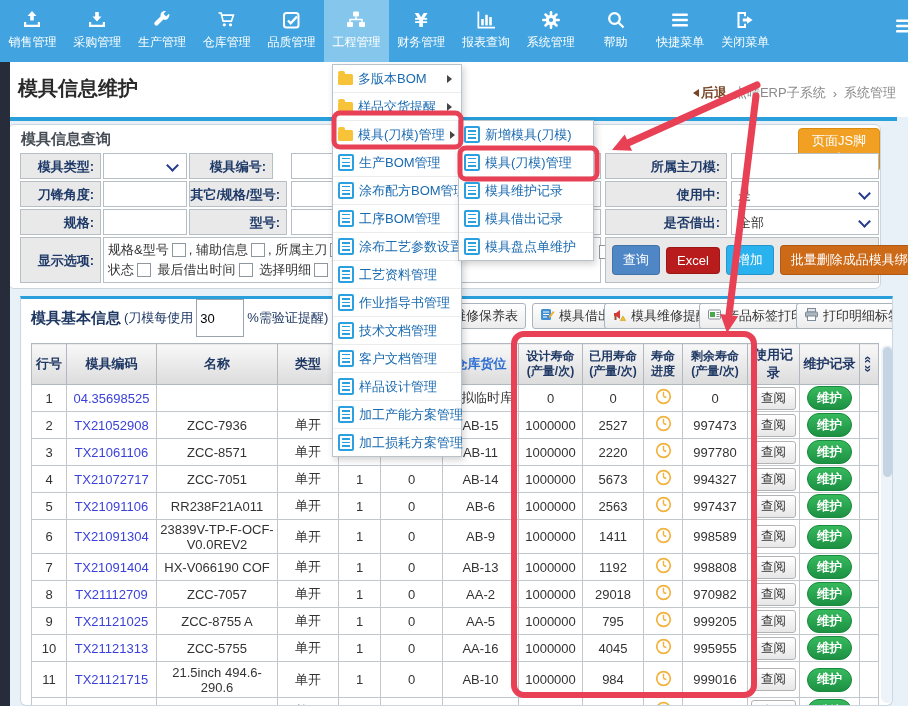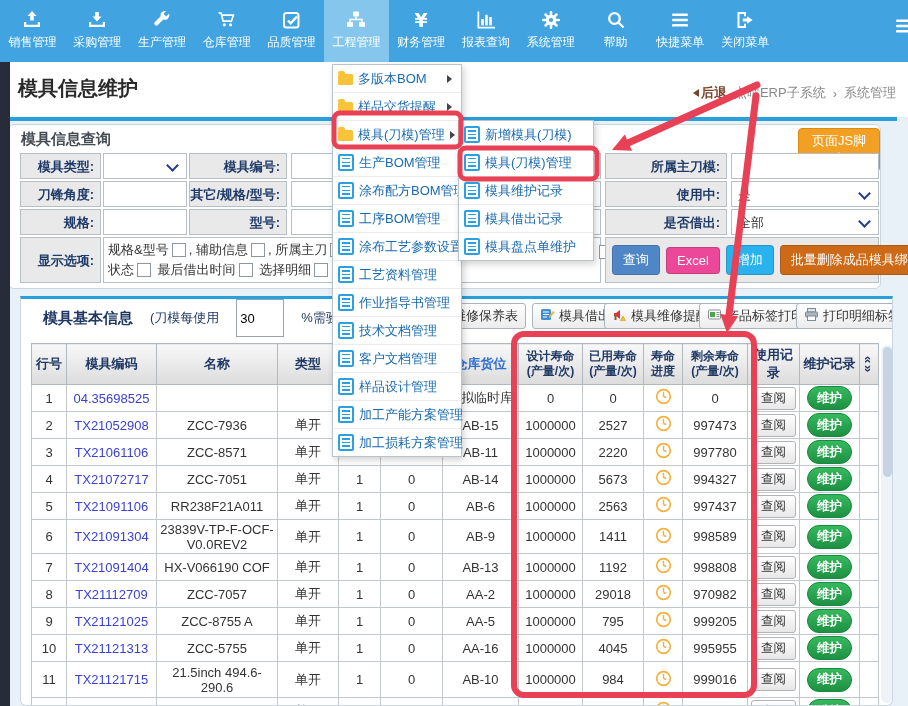--- a/index.html
+++ b/index.html
@@ -39,21 +39,21 @@
         transform:rotate(45deg);position:absolute;right:9px;top:7px}
   .row4{height:46px !important}
   #optcell{padding:2px 4px;overflow:visible}
   .optline{display:flex;align-items:center;font-size:13px;color:#333;height:20px;position:relative;white-space:nowrap}
   .cb{width:12px;height:12px;border:1px solid #8f979e;background:#fff;display:inline-block;margin:0 3px;flex:none;cursor:pointer}
   .opt-tail{position:absolute;right:-20px;top:3px;display:flex;align-items:center}
   #btncell{background:#e9e9e9;display:flex;align-items:center;gap:6px;padding-left:6px}
   .qbtn{color:#fff;border:1px solid rgba(0,0,0,.15);border-radius:4px;padding:5px 10px;font-size:13px;cursor:pointer;white-space:nowrap}
   
   #panel2{left:20px;top:296px;width:873px;height:410px;border-top:3px solid #29a0dc;border-radius:0 0 6px 6px;overflow:hidden}
-  #toolbar{position:absolute;left:22px;top:6px;height:26px;display:flex;align-items:center;gap:17px;font-size:13px;color:#1f3864}
+  #toolbar{position:absolute;left:10px;top:6px;height:26px;display:flex;align-items:center;gap:3px;font-size:13px;color:#1f3864}
   .tb-head{font-weight:bold;font-size:15px}
   #pct-input{width:40px;height:20px;border:1px solid #9aa4ad;font-size:13px;padding:8px 3px}
   #tb-iconbtn{width:25px;height:24px;border:1px solid #6db3e0;border-radius:3px;background:#fff;margin-left:4px;
               display:flex;align-items:center;justify-content:center;cursor:pointer}
   .tbtn{position:absolute;top:4px;height:26px;display:flex;align-items:center;gap:4px;background:linear-gradient(#fff,#ececec);
         border:1px solid #aab4bd;border-radius:3px;padding:0 7px;font-size:13px;color:#333;cursor:pointer;white-space:nowrap;box-sizing:border-box}
   #dtable{position:absolute;left:10px;top:44px;border-collapse:collapse;table-layout:fixed;width:847px}
   #dtable th{background:linear-gradient(#f8f8f8,#dcdcdc);border:1px solid #b2b8bf;font-size:13px;color:#1f3864;padding:2px 1px;font-weight:bold}
   #dtable th.small{font-size:12px;line-height:15px}
   #dtable th.loc{color:#2e6fd0}
@@ -227,21 +227,21 @@
 <div id="rule"></div>
 <div id="leftstrip"></div>
 
 <section class="panel" id="panel1">
   <div id="q-heading">模具信息查询</div>
   <button id="jsbtn">页面JS脚本</button>
   <div id="qform">
 
     <div class="fcell lab" style="left:0;top:0;width:81px">模具类型:</div>
     <div class="fcell fld sel" style="left:83px;top:0;width:84px"><span></span><i class="chev"></i></div>
-    <div class="fcell lab" style="left:169px;top:0;width:98px">模具编号:</div>
+    <div class="fcell lab" style="left:169px;top:0;width:84px">模具编号:</div>
     <div class="fcell fld" style="left:271px;top:0;width:310px"><input value="" style=""></div>
     <div class="fcell lab" style="left:585px;top:0;width:122px">所属主刀模:</div>
     <div class="fcell fld" style="left:711px;top:0;width:148px"><input value="" style=""></div>
 
     <div class="fcell lab" style="left:0;top:28px;width:81px">刀锋角度:</div>
     <div class="fcell fld" style="left:83px;top:28px;width:84px"><input value="" style=""></div>
     <div class="fcell lab" style="left:169px;top:28px;width:98px">其它/规格/型号:</div>
     <div class="fcell fld sel" style="left:271px;top:28px;width:310px"><span></span><i class="chev"></i></div>
     <div class="fcell lab" style="left:585px;top:28px;width:122px">使用中:</div>
     <div class="fcell fld sel" style="left:711px;top:28px;width:148px"><span>是</span><i class="chev"></i></div>
@@ -271,21 +271,21 @@
           <span>状态</span>
           <span class="cb"></span>
           <span>&nbsp;最后借出时间</span>
           <span class="cb"></span>
           <span>&nbsp;选择明细</span>
           <span class="cb"></span>
         </div>
       </div>
     <div class="fcell row4" id="btncell" style="left:585px;top:84px;width:274px">
         <button class="qbtn" style="background: rgb(79, 134, 198);">查询</button>
-        <button class="qbtn" style="background: #ec4899;">Excel</button>
+        <button class="qbtn" style="background: #b91c1c;">Excel</button>
         <button class="qbtn" style="background: rgb(42, 178, 239);">增加</button>
         <button class="qbtn" style="background: rgb(205, 106, 24);">批量删除成品模具绑定</button>
       </div>
   </div>
 </section>
 
 <section class="panel" id="panel2">
   <div id="toolbar">
     <span class="tb-head">模具基本信息</span>
     <span>(刀模每使用</span>

